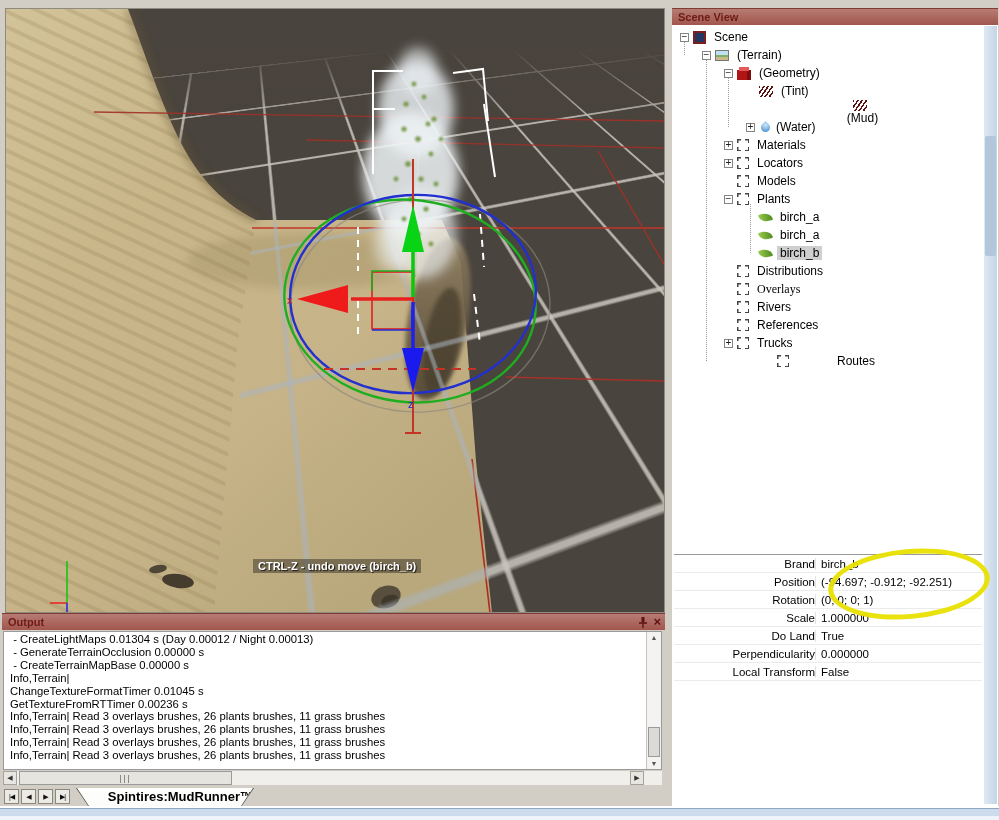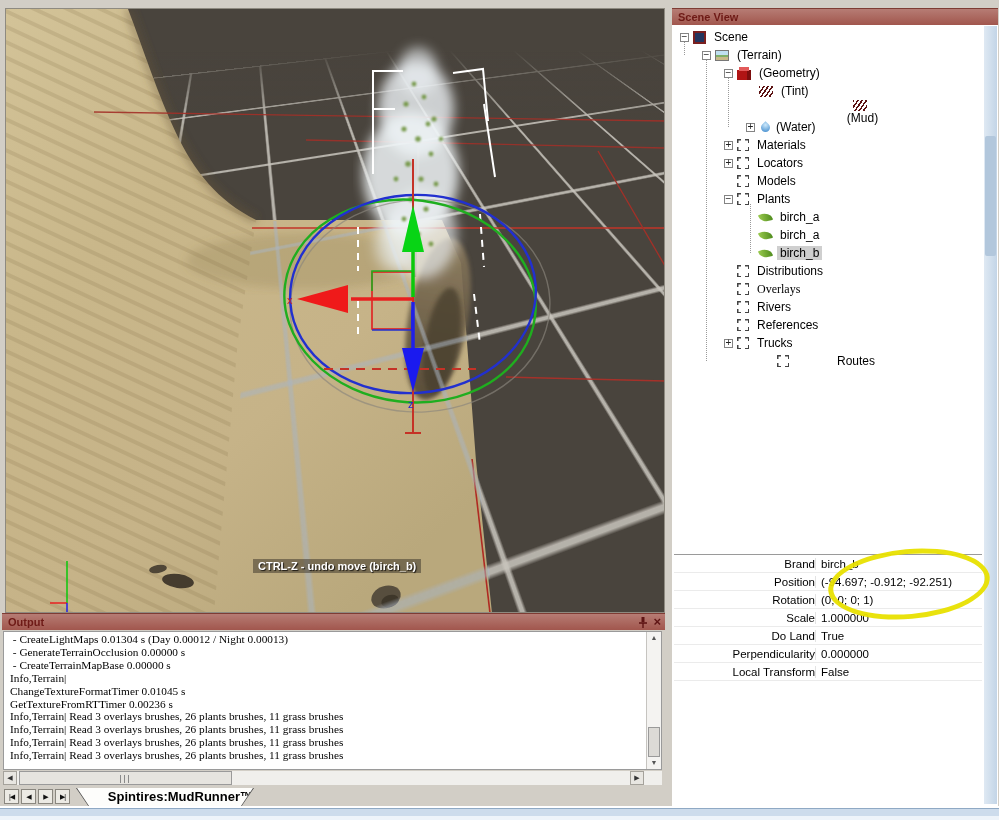--- a/index.html
+++ b/index.html
@@ -72,21 +72,21 @@
   .prow{display:flex;height:17px;align-items:center;border-bottom:1px solid #ebebeb;font-size:11.5px;}
   .plabel{width:137px;padding-left:4px;flex:none;border-right:1px solid #e3e3e3;overflow:hidden;}
   .pvalue{padding-left:5px;white-space:nowrap;}
   #highlight-ellipse{position:absolute;left:828px;top:549px;width:152px;height:60px;
     border:5px solid #e8e000;border-radius:50%;transform:rotate(-5deg);opacity:.95;
     pointer-events:none;z-index:60;}
 
   
   #output-title{left:2px;top:613px;width:663px;}
   #output-body{position:absolute;left:3px;top:631px;width:659px;height:139px;background:#fff;
-    border:1px solid #9a9a9a;box-sizing:border-box;font-family:Liberation Serif, serif;}
+    border:1px solid #9a9a9a;box-sizing:border-box;}
   #output-lines{position:absolute;left:0;top:1px;right:15px;bottom:0;overflow:hidden;
     font-size:11.3px;line-height:12.9px;color:#000;padding-left:6px;}
   #output-lines div{white-space:pre;}
   #out-vscroll{position:absolute;right:0;top:0;bottom:0;width:14px;background:#f4f3f1;border-left:1px solid #c6c4c0;}
   .sb-arrow{position:absolute;left:0;width:100%;text-align:center;font-size:7px;color:#555;}
   #out-vthumb{position:absolute;left:1px;right:1px;top:95px;height:28px;background:#dcdad6;border:1px solid #9a9a9a;}
   #out-hscroll{position:absolute;left:3px;top:771px;width:659px;height:14px;background:#f0efec;}
   .hs-btn{position:absolute;top:0;width:14px;height:14px;background:#e8e6e1;border:1px solid #a5a29b;
     box-sizing:border-box;font-size:7px;line-height:12px;text-align:center;color:#333;}
   #out-hthumb{position:absolute;left:16px;top:0;width:213px;height:14px;background:#e6e4df;

